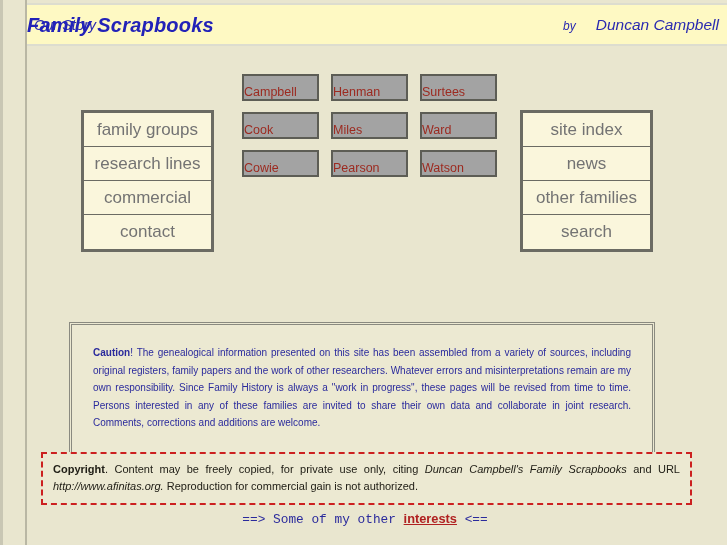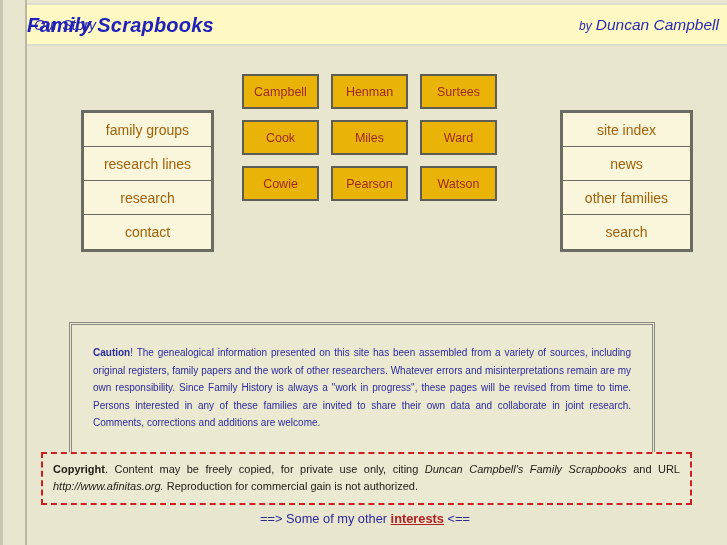--- a/index.html
+++ b/index.html
@@ -73,39 +73,39 @@
     font-style: italic;
     white-space: nowrap;
   }
   #header .byline .by-word {
     font-size: 12px;
     font-style: italic;
     text-align: center;
   }
   #header .byline .author {
     font-size: 15.5px;
-    margin-left: 4px;
+    margin-left: 20px;
   }
 
   
   .nav-panel {
     position: absolute;
     width: 133px;
     border: 3px solid #6b6b63;
     background: #faf6dc;
     box-sizing: border-box;
   }
   #left-nav  { left: 78px;  top: 110px; }
-  #right-nav { left: 517px; top: 110px; margin-left: 40px; }
+  #right-nav { left: 517px; top: 110px; }
   .nav-item {
     height: 34px;
     line-height: 34px;
     text-align: center;
-    font-size: 14px;
-    color: #a16207;
+    font-size: 17px;
+    color: #737373;
     background: #faf6dc;
     border-bottom: 1px solid #6b6b63;
     box-sizing: border-box;
     cursor: pointer;
   }
   .nav-item:last-child { border-bottom: none; }
 
   
   #surname-grid {
     position: absolute;
@@ -113,26 +113,25 @@
     top: 74px;
     width: 256px;
   }
   .surname-row {
     display: flex;
     gap: 12px;
     margin-bottom: 11px;
   }
   .surname-btn {
     width: 77px;
-    height: 35px;
+    height: 27px;
     line-height: 33px;
-    text-align: center;
     font-size: 12.5px;
     color: #9c2a20;
-    background: #eab308;
+    background: #a3a3a3;
     border: 2px solid #5d5d55;
     box-sizing: border-box;
     cursor: pointer;
   }
 
   
   #caution-box {
     position: absolute;
     left: 66px;
     top: 322px;
@@ -178,21 +177,21 @@
   
   #footer {
     position: absolute;
     left: 0;
     right: 0;
     top: 511px;
     text-align: center;
     font-size: 12.8px;
     color: #2a2a9c;
   }
-  #footer .arrow { color: #2a2a9c; }
+  #footer .arrow { color: #2a2a9c; font-family: Liberation Mono, monospace; }
   #footer .interests-link {
     color: #b02020;
     text-decoration: underline;
     font-weight: bold;
     cursor: pointer;
     text-align: right;
   }
 </style>
 </head>
 <body>
@@ -204,21 +203,21 @@
     <div class="our-story">Our Story</div>
     <div class="main-title">Family Scrapbooks</div>
     <div class="byline">
       <span class="by-word">by</span><span class="author">Duncan Campbell</span>
     </div>
   </div>
 
   <div id="left-nav" class="nav-panel">
     <div class="nav-item">family groups</div>
     <div class="nav-item">research lines</div>
-    <div class="nav-item">research</div>
+    <div class="nav-item">commercial</div>
     <div class="nav-item">contact</div>
   </div>
 
   <div id="right-nav" class="nav-panel">
     <div class="nav-item">site index</div>
     <div class="nav-item">news</div>
     <div class="nav-item">other families</div>
     <div class="nav-item">search</div>
   </div>
 

